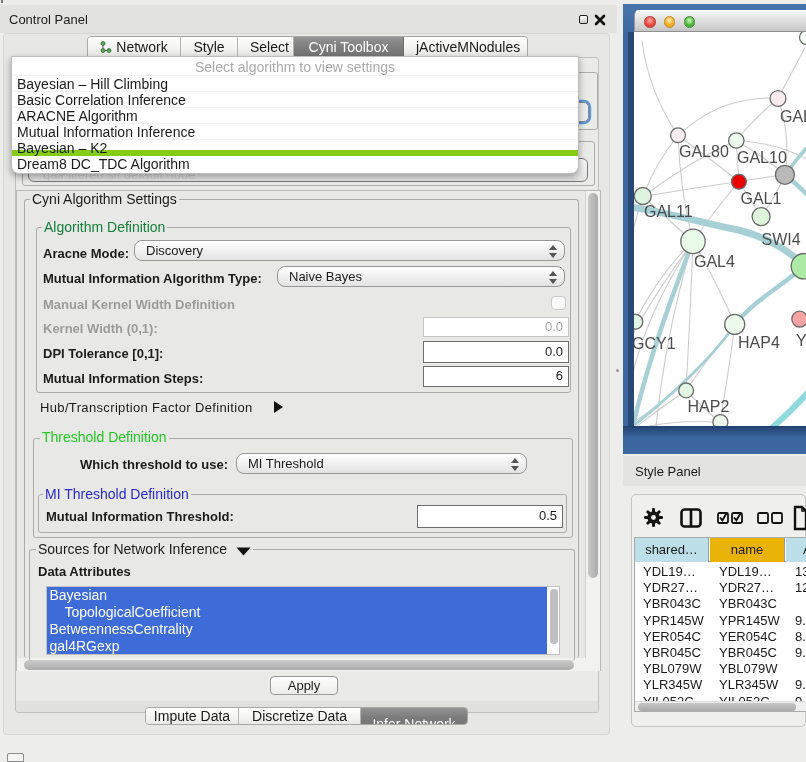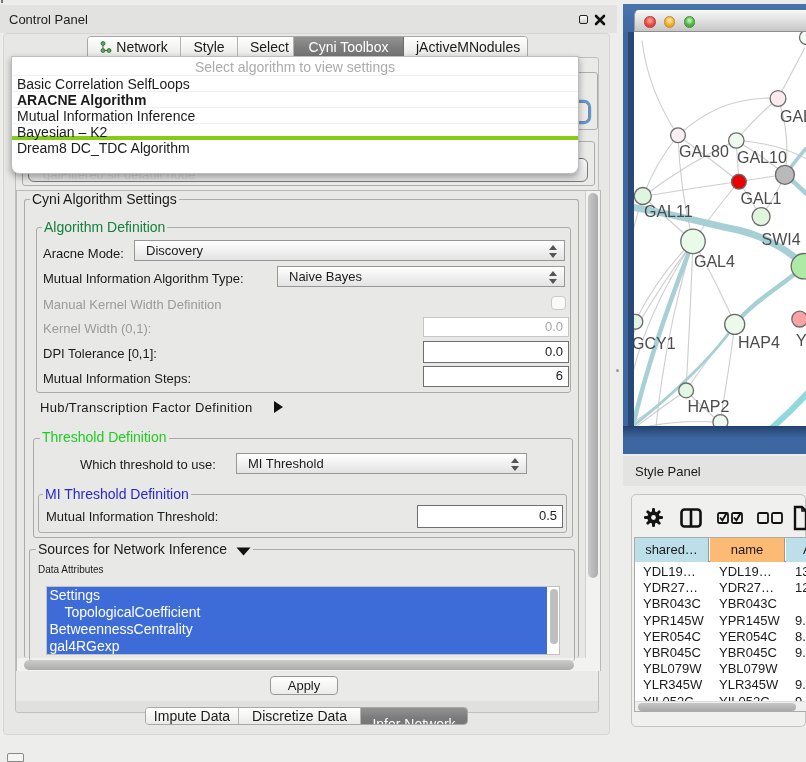--- a/index.html
+++ b/index.html
@@ -1,18 +1,18 @@
 <!DOCTYPE html>
 <html><head><meta charset="utf-8"><style>
 *{margin:0;padding:0;box-sizing:border-box}
 html,body{width:806px;height:762px}
 body{font-family:"Liberation Sans",sans-serif;background:#EDEDEB;position:relative;overflow:hidden;font-size:13px;color:#1b1b1b}
 .abs{position:absolute}
-.bold{font-weight:normal}
-.combo{position:absolute;border:1px solid #979797;border-radius:0;background:linear-gradient(#ffffff,#f2f2f2 45%,#e3e3e3);height:21px;line-height:19px;padding-left:11px}
+.bold{font-weight:bold}
+.combo{position:absolute;border:1px solid #979797;border-radius:8px;background:linear-gradient(#ffffff,#f2f2f2 45%,#e3e3e3);height:21px;line-height:19px;padding-left:11px}
 .spin{position:absolute;right:7px;top:4px;width:8px;height:13px}
 .spin:before{content:"";position:absolute;left:0;top:0;border-left:4px solid transparent;border-right:4px solid transparent;border-bottom:5px solid #555}
 .spin:after{content:"";position:absolute;left:0;bottom:0;border-left:4px solid transparent;border-right:4px solid transparent;border-top:5px solid #555}
 .field{position:absolute;border:1.5px solid #6e6e6e;background:#fff;text-align:right;padding-right:5px;line-height:16px}
 .grp{position:absolute;border:1px solid #ABABA9;border-radius:3px}
 .grptitle{position:absolute;background:#E8E8E6;padding:0 2px;line-height:14px;font-size:14px}
 .tab{float:left;height:21px;line-height:21px;text-align:center;background:linear-gradient(#ffffff,#f4f4f2 50%,#e6e6e4);border-right:1px solid #b4b4b2;padding:0 12px;font-size:14px}
 .tabsel{background:linear-gradient(#939393,#7b7b7b 55%,#757575);color:#fff;border-right:1px solid #6e6e6e}
 </style></head>
 <body>
@@ -101,25 +101,25 @@
 
 <div class="abs bold" style="left:46px;top:509px">Mutual Information Threshold:</div>
 <div class="field" style="left:417px;top:505px;width:146px;height:23px;line-height:20.5px">0.5</div>
 
 <div class="grp" style="left:29px;top:549px;width:546px;height:112px;border-bottom:none"></div>
 <div class="grptitle" style="left:36px;top:542px;padding-right:26px">Sources for Network Inference</div>
 <svg class="abs" style="left:236px;top:546px" width="15" height="10" viewBox="0 0 15 10">
     <path d="M0.5 1.5 L14.5 1.5 L7.5 9.5 Z" fill="#111"></path>
   </svg>
 
-<div class="abs bold" style="left:38px;top:564px;font-size:10px">Data Attributes</div>
+<div class="abs bold" style="left:38px;top:564px;font-size:13px">Data Attributes</div>
 
 <div class="abs" style="left:45.5px;top:586px;width:514px;height:69px;border:1px solid #c2c2c0;background:#fff;overflow:hidden;font-size:14px">
   <div class="abs" style="left:0;top:0;width:500px;height:68px;background:#3D6BD8;color:#fff">
-    <div style="padding-left:3px;height:17px;line-height:17.5px">Settings</div>
+    <div style="padding-left:3px;height:17px;line-height:17.5px">Bayesian</div>
     <div style="padding-left:18px;height:17px;line-height:17.5px">TopologicalCoefficient</div>
     <div style="padding-left:3px;height:17px;line-height:17.5px">BetweennessCentrality</div>
     <div style="padding-left:3px;height:17px;line-height:17.5px">gal4RGexp</div>
   </div>
   <div class="abs" style="left:503px;top:2px;width:8.5px;height:55px;background:#BFBFBF;border-radius:4.5px"></div>
 </div>
 
 <div class="abs" style="left:270px;top:676px;width:68px;height:19px;border:1px solid #999;border-radius:4px;background:linear-gradient(#ffffff,#ececea);text-align:center;line-height:18px">Apply</div>
 
 <div class="abs" style="left:145px;top:707px;height:18px;border:1px solid #A8A8A6;border-radius:4px;overflow:hidden">
@@ -127,24 +127,25 @@
   <div class="tab" style="width:122px;height:18px;line-height:17px;padding:0">Discretize Data</div>
   <div class="tab tabsel" style="width:106px;height:18px;line-height:17px;padding:8px;border-right:none">Infer Network</div>
 </div>
 
 <div class="abs" style="left:7px;top:753px;width:17px;height:9px;border:1.5px solid #8a8a8a;background:#f5f5f3;border-radius:2px 2px 0 0"></div>
 
 <div class="abs" style="left:616px;top:369px;width:3px;height:3px;background:#9a9a9a;border-radius:50%"></div>
 
 <div class="abs" style="left:11px;top:56px;width:568px;height:117.5px;background:#fff;border:1px solid #BDBDBD;border-radius:0 0 8px 8px;box-shadow:0 3px 7px rgba(0,0,0,0.35);overflow:hidden;font-size:14px">
   <div style="height:18.5px;line-height:20px;text-align:center;color:#ABABAB;border-bottom:1px solid #F1F1F1">Select algorithm to view settings</div>
-  <div style="height:16.2px;line-height:16px;padding-left:5px;border-bottom:1px solid #F1F1F1">Basic Correlation SelfLoops</div>
-  <div style="height:16.2px;line-height:16px;padding-left:5px;border-bottom:1px solid #F1F1F1;font-weight:bold">ARACNE Algorithm</div>
+  <div style="height:16.2px;line-height:16px;padding-left:5px;border-bottom:1px solid #F1F1F1">Bayesian – Hill Climbing</div>
+  <div style="height:16.2px;line-height:16px;padding-left:5px;border-bottom:1px solid #F1F1F1">Basic Correlation Inference</div>
+  <div style="height:16.2px;line-height:16px;padding-left:5px;border-bottom:1px solid #F1F1F1;font-weight:normal">ARACNE Algorithm</div>
   <div style="height:16.2px;line-height:16px;padding-left:5px;border-bottom:1px solid #F1F1F1">Mutual Information Inference</div>
-  <div style="height:16.2px;line-height:16px;padding-left:5px;border-bottom:4px solid #84cc16">Bayesian – K2</div>
+  <div style="height:16.2px;line-height:16px;padding-left:5px;border-bottom:6px solid #84cc16">Bayesian – K2</div>
   <div style="height:16.2px;line-height:16px;padding-left:5px">Dream8 DC_TDC Algorithm</div>
 </div>
 
 <div class="abs" style="left:623px;top:4px;width:183px;height:450px;background:linear-gradient(#4A74AC,#3D67A1 30px,#3D67A1)"></div>
 
 <div class="abs" style="left:634px;top:9.5px;width:172px;height:22px;background:linear-gradient(#F6F6F6,#DCDCDC 55%,#C6C6C6);border-radius:5px 0 0 0;border-top:1px solid #fff;border-left:1px solid #9a9a9a;border-bottom:1px solid #8f8f8f">
   <div class="abs" style="left:9px;top:5.5px;width:11.5px;height:11.5px;border-radius:50%;background:radial-gradient(circle at 50% 35%,#FF9890 12%,#EC4A42 55%,#D13A32);border:0.5px solid #B33930"></div>
   <div class="abs" style="left:28.5px;top:5.5px;width:11.5px;height:11.5px;border-radius:50%;background:radial-gradient(circle at 50% 35%,#FFE2A0 12%,#F5AE2A 55%,#DD9A1B);border:0.5px solid #C08C1E"></div>
   <div class="abs" style="left:48.5px;top:5.5px;width:11.5px;height:11.5px;border-radius:50%;background:radial-gradient(circle at 50% 35%,#B5F0A8 12%,#52B53E 55%,#3FA02E);border:0.5px solid #3F8F30"></div>
 </div>
@@ -266,21 +267,21 @@
     <rect x="15" y="1" width="10" height="10" rx="1.5" fill="none" stroke="#111" stroke-width="1.8"></rect>
   </svg>
 <svg class="abs" style="left:793px;top:505px" width="14" height="26" viewBox="0 0 14 26">
     <path d="M2 2 L9 2 L13 6 L13 24 L2 24 Z" fill="none" stroke="#111" stroke-width="2.4"></path>
     <path d="M9 2 L9 6 L13 6" fill="none" stroke="#111" stroke-width="1.6"></path>
   </svg>
 
 <div class="abs" style="left:634px;top:537px;width:172px;height:175px;background:#fff;border:1px solid #ABABA9;border-right:none;overflow:hidden">
   <div class="abs" style="left:0;top:0;height:24px;width:172px;border-bottom:1px solid #9a9a9a">
     <div class="abs" style="left:0;top:0;width:74px;height:24px;background:#BCDFEA;border-right:1px solid #9a9a9a;text-align:center;line-height:23px">shared…</div>
-    <div class="abs" style="left:75px;top:0;width:75px;height:24px;background:#fdba74;border-right:1px solid #9a9a9a;text-align:center;line-height:23px">name</div>
+    <div class="abs" style="left:75px;top:0;width:75px;height:24px;background:#eab308;border-right:1px solid #9a9a9a;text-align:center;line-height:23px">name</div>
     <div class="abs" style="left:151px;top:0;width:21px;height:24px;background:#BCDFEA;line-height:23px;padding-left:17px">A</div>
   </div>
   <div class="abs" style="left:0;top:26px;width:172px;line-height:16.2px;color:#1b1b1b">
     <div style="height:16.2px">
         <span style="position:absolute;left:8px">YDL19…</span>
         <span style="position:absolute;left:84px">YDL19…</span>
         <span style="position:absolute;left:160px">13</span>
       </div>
     <div style="height:16.2px;position:relative">
         <span style="position:absolute;left:8px">YDR27…</span>

